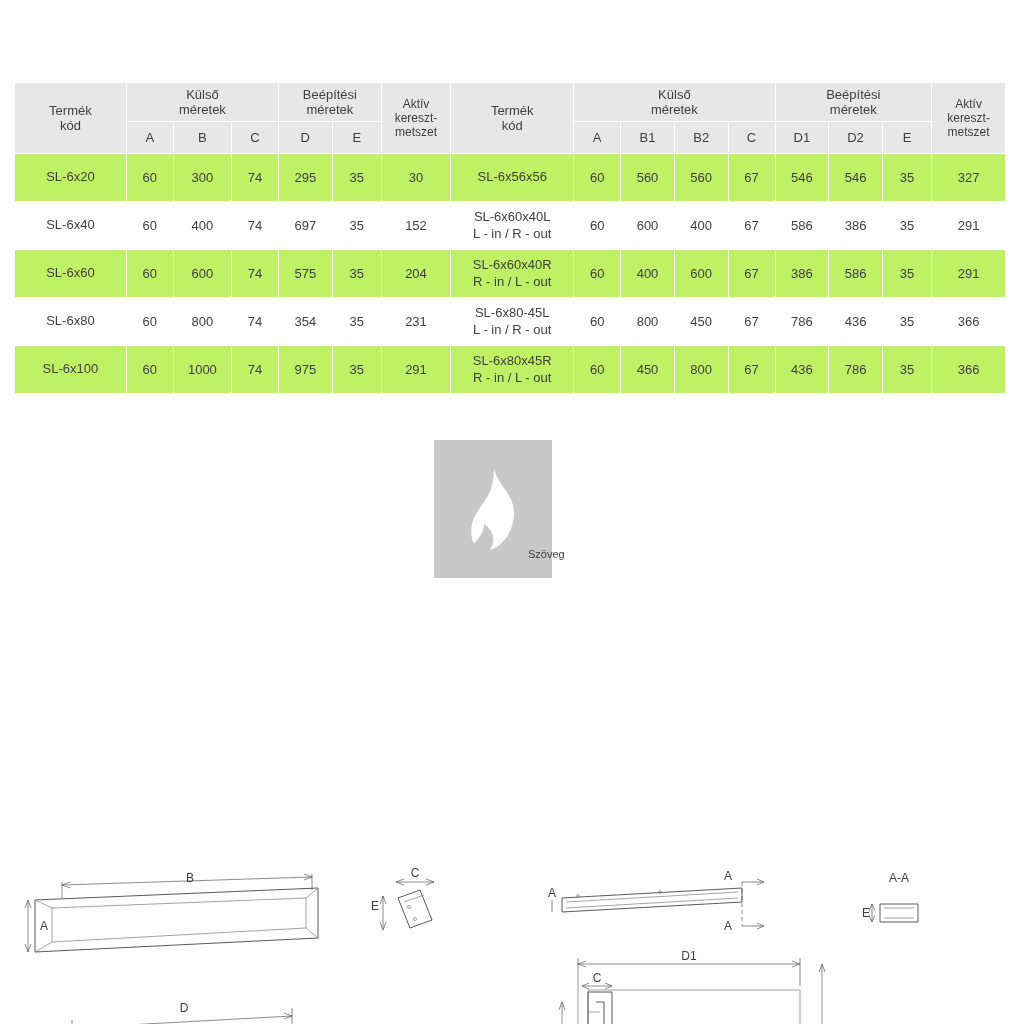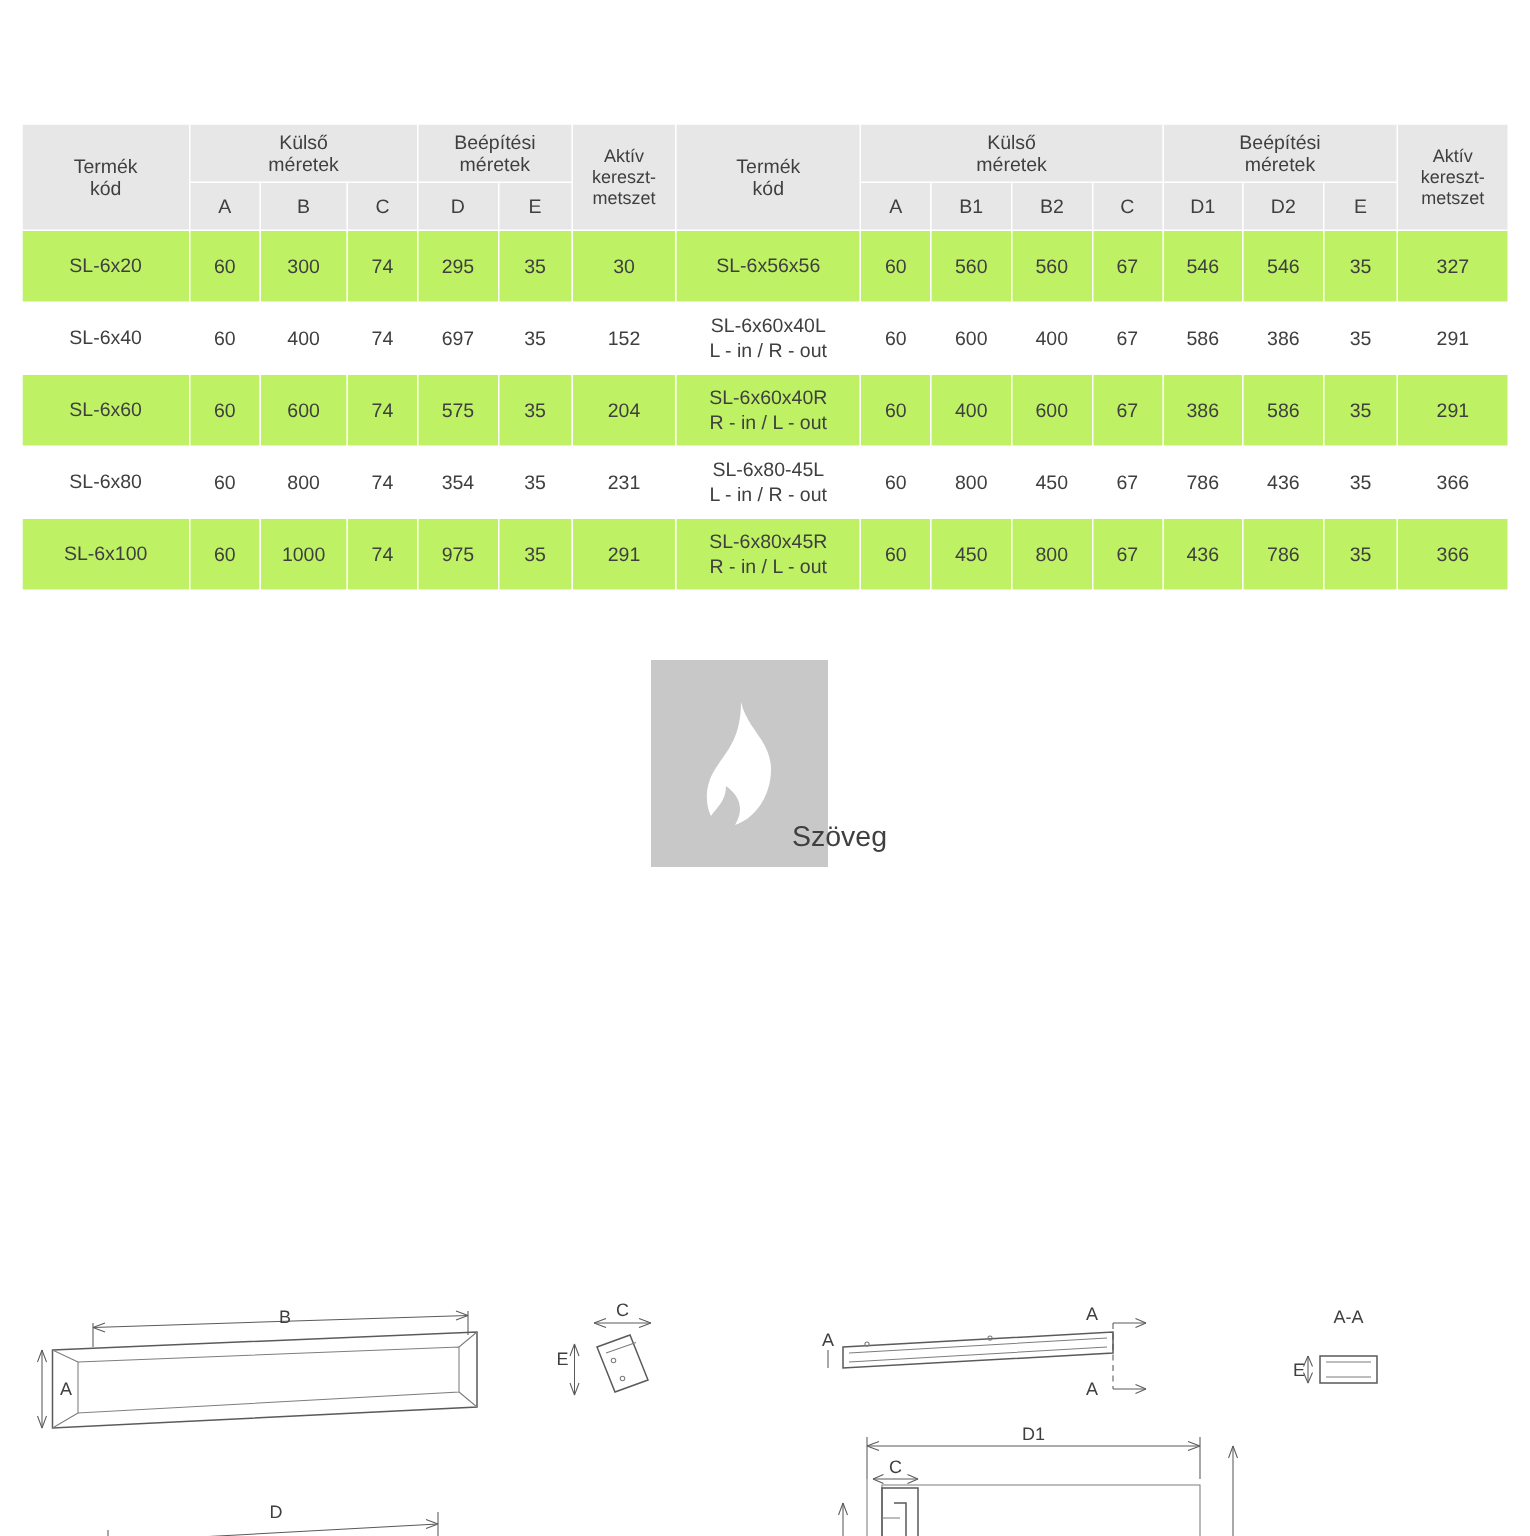--- a/index.html
+++ b/index.html
@@ -81,21 +81,21 @@
     position: absolute;
     left: 434px; top: 440px;
     width: 118px; height: 138px;
     background: rgba(155,155,155,0.55);
     display: flex; align-items: center; justify-content: center;
   }
   .watermark svg { display: block; }
   .wm-text {
     position: absolute;
     left: 528px; top: 548px;
-    font-size: 19px;
+    font-size: 11px;
     color: #3f3f3f;
   }
 </style>
 </head>
 <body>
 
 <div id="page">
 
 
   <div class="table-wrap">

